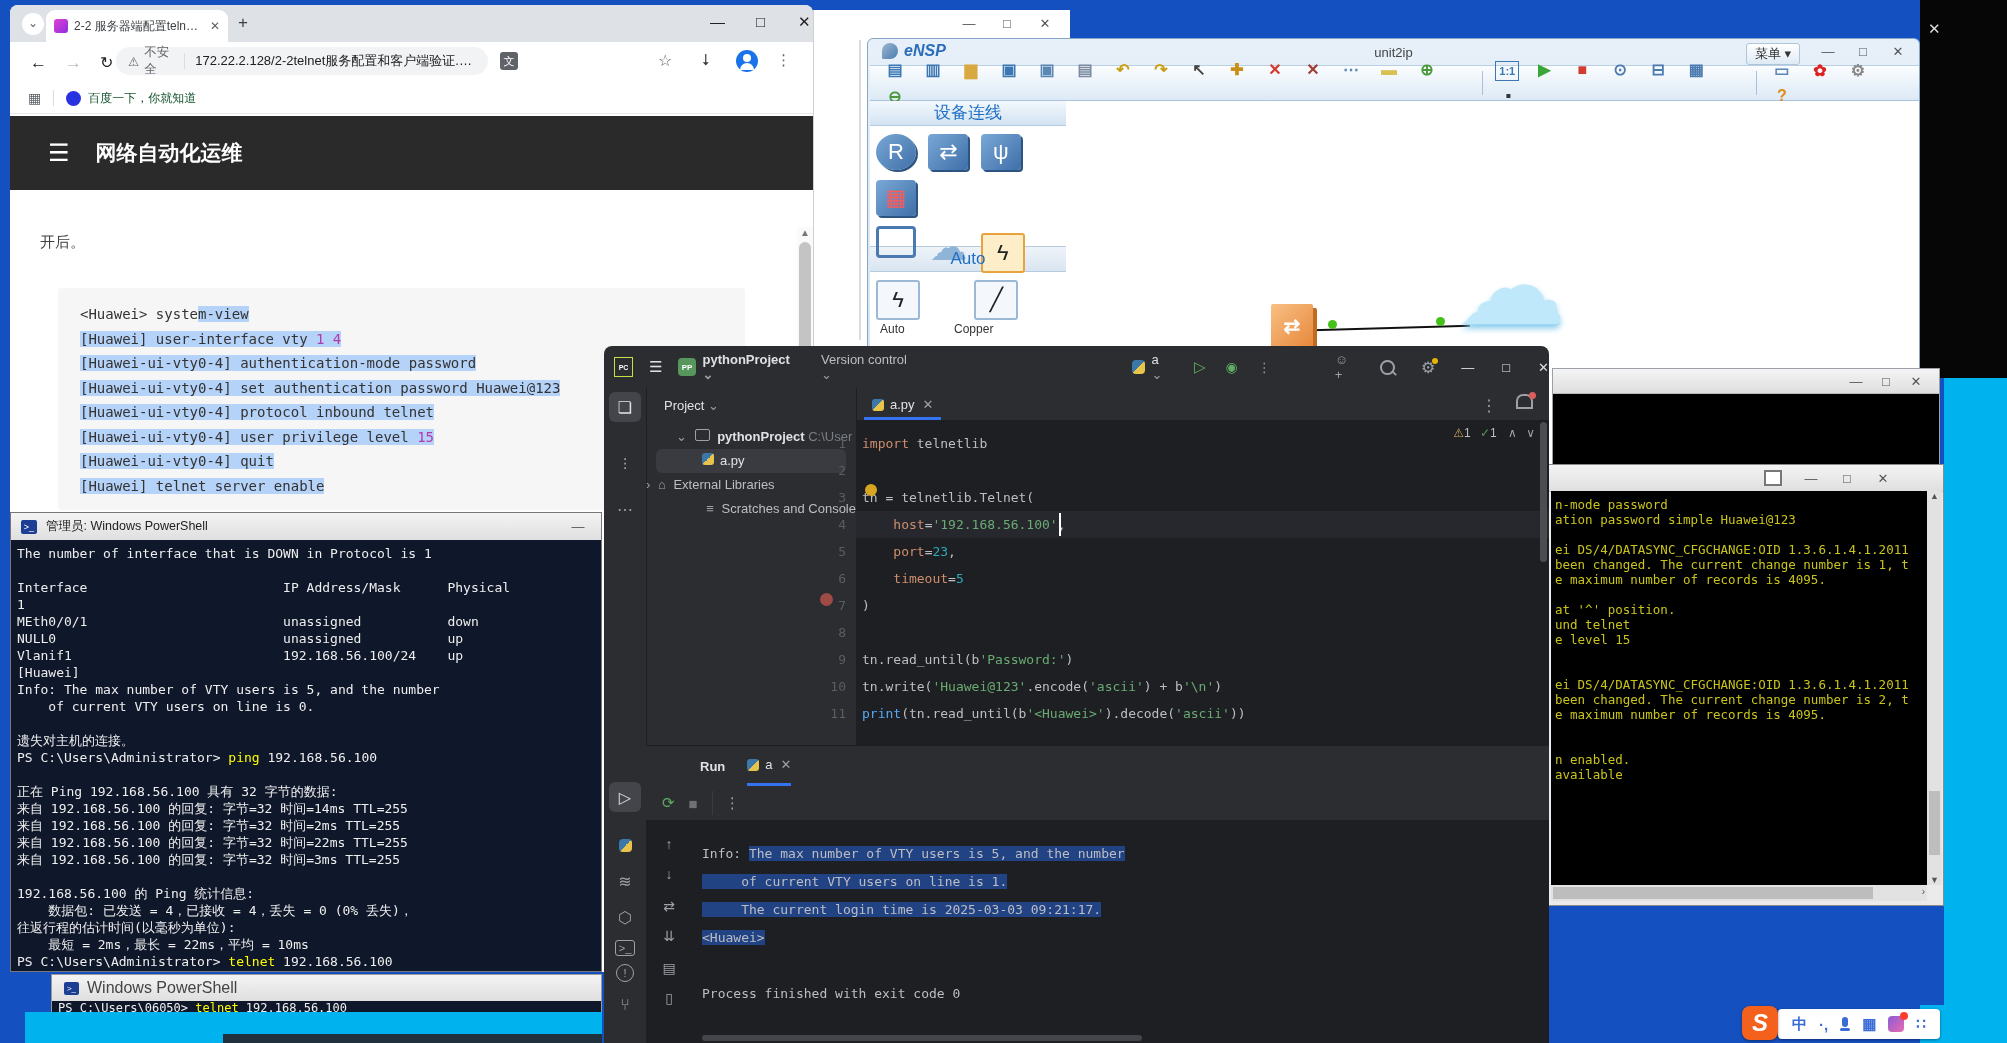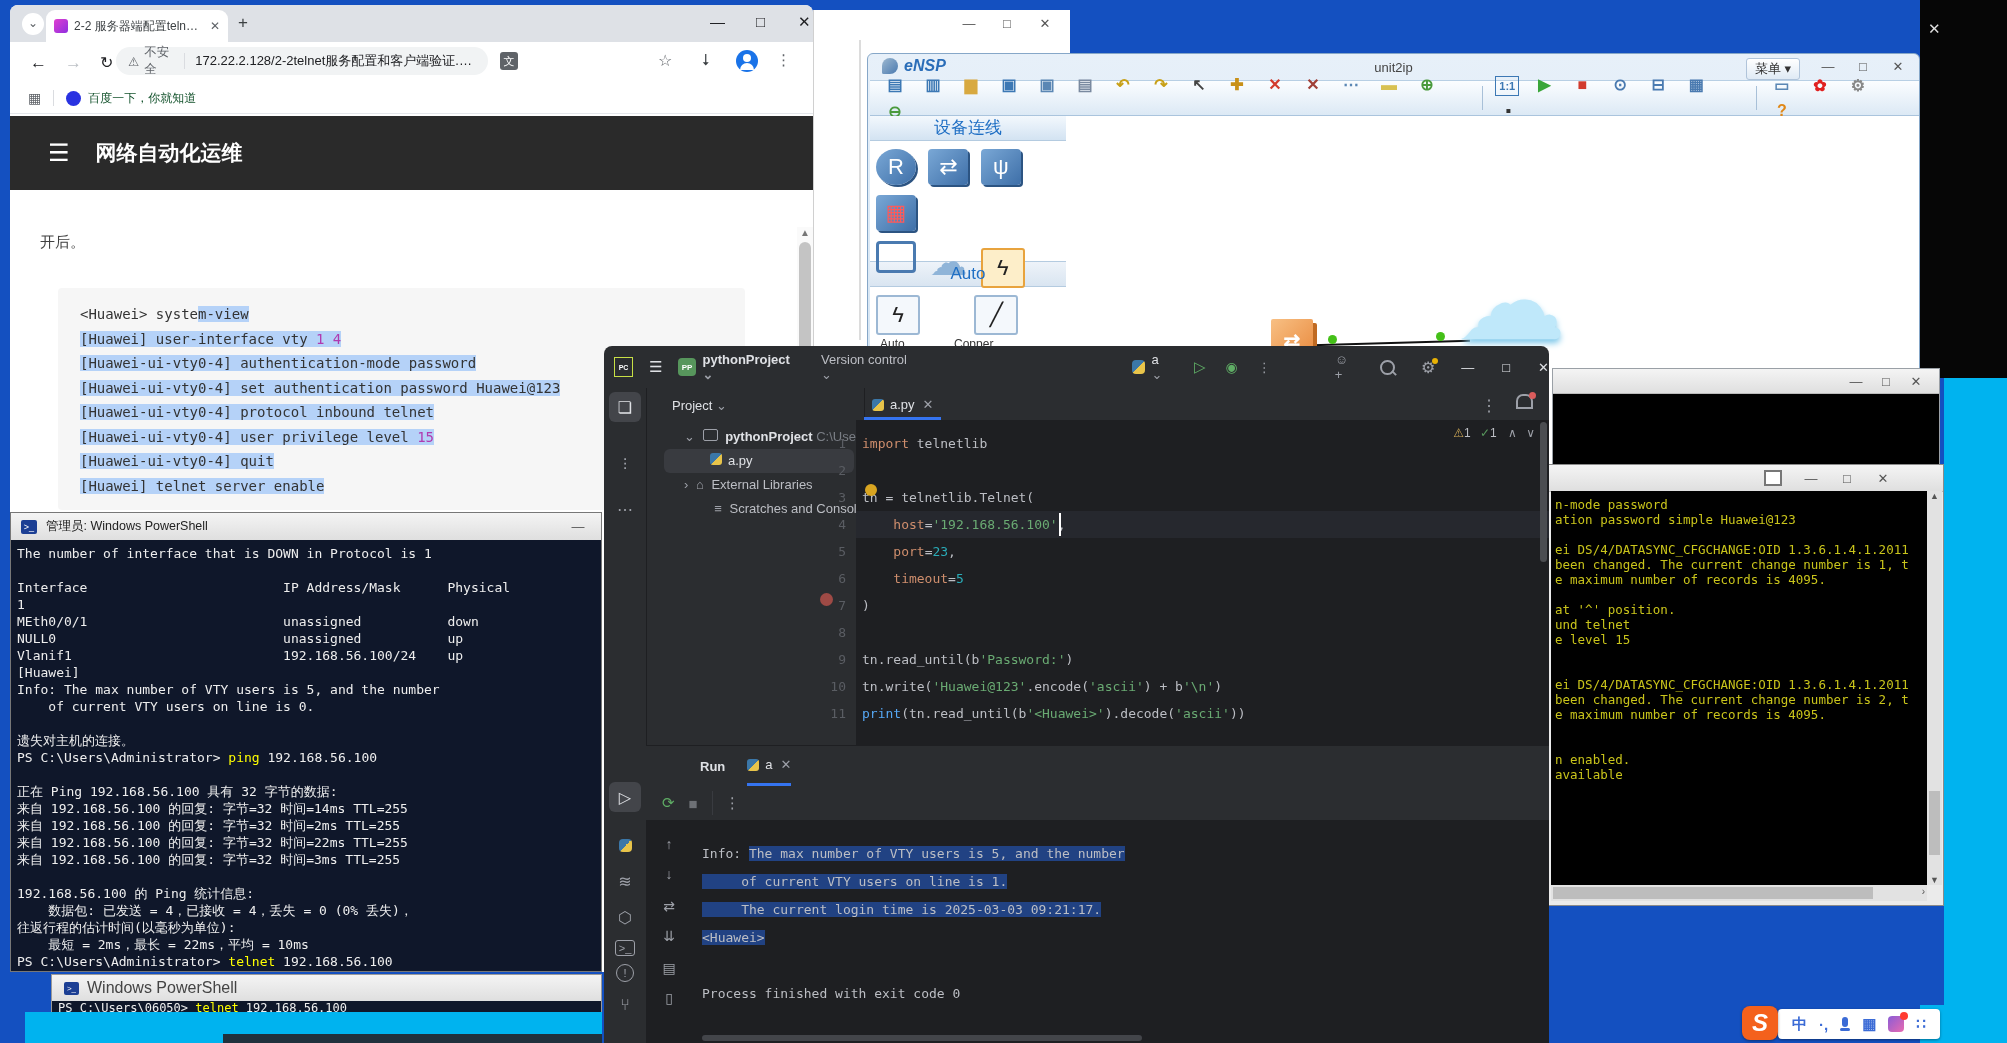--- a/index.html
+++ b/index.html
@@ -16,21 +16,21 @@
   .tab .title{font-size:12px;color:#3c4043;white-space:nowrap;overflow:hidden;text-overflow:ellipsis;flex:1;margin:0 6px;}
   .cbtn{color:#202124;font-size:15px;line-height:1;}
   .toolbar{position:absolute;left:0;top:37px;width:100%;height:41px;background:#fff;display:flex;align-items:center;}
   .pill{position:absolute;left:106px;top:5px;width:372px;height:28px;background:#f1f3f4;border-radius:14px;display:flex;align-items:center;padding:0 12px;box-sizing:border-box;font-size:12.5px;color:#5f6368;}
   .bookbar{position:absolute;left:0;top:78px;width:100%;height:30px;background:#fff;border-bottom:1px solid #e4e7eb;display:flex;align-items:center;}
   .pageheader{position:absolute;left:0;top:111px;width:100%;height:74px;background:#2a2a2a;color:#fff;display:flex;align-items:center;}
   .codeblock{position:absolute;left:48px;top:283px;width:687px;height:222px;background:#f6f6f6;border-radius:4px;padding:14px 0 0 22px;box-sizing:border-box;font-size:14px;line-height:24.5px;color:#333;}
   .codeblock .sel{background:#b5d2f8;}
   .codeblock .num{color:#b03ab0;}
   
-  .ensp{left:867px;top:38px;width:1053px;height:454px;background:linear-gradient(#e7f0f9,#cfe1f1);border:1px solid #86a7c8;border-radius:6px 6px 0 0;z-index:30;margin-top:15px;}
+  .ensp{left:867px;top:38px;width:1053px;height:454px;background:linear-gradient(#e7f0f9,#cfe1f1);border:1px solid #86a7c8;border-radius:6px 6px 0 0;z-index:30;}
   .ensp-tb{position:absolute;left:2px;top:26px;width:1049px;height:36px;background:linear-gradient(#fbfdff,#dcE9f5);border-top:1px solid #b8cfe4;border-bottom:1px solid #aac4dd;display:flex;align-items:center;padding-left:12px;box-sizing:border-box;}
   .tbi{display:inline-flex;width:26px;height:26px;margin-right:12px;align-items:center;justify-content:center;font-size:16px;font-weight:bold;}
   .vsep{width:1px;height:24px;background:#a8c0d8;margin-right:12px;}
   .panel{position:absolute;left:2px;top:62px;width:196px;height:390px;background:#e7eff7;border-right:1px solid #9cb8d4;}
   .phead{height:24px;background:linear-gradient(#f3f8fd,#d3e3f2);color:#1f6fc4;font-size:17px;text-align:center;line-height:24px;border-bottom:1px solid #b4cbe0;}
   .pbox{background:#fff;border-bottom:1px solid #b4cbe0;}
   .dev{display:inline-flex;width:40px;height:36px;margin:8px 2px 2px 6px;align-items:center;justify-content:center;font-size:22px;color:#fff;}
   .dev3d{background:linear-gradient(135deg,#7aa8d6,#3e6fa8);border-radius:4px;box-shadow:2px 2px 0 #2c5482;}
   .winctl{display:inline-block;width:30px;text-align:center;color:#555;font-size:13px;}
   
@@ -306,32 +306,32 @@
       <span class="sic" style="margin-top:18px;">
           <i style="width:13px;height:13px;background:linear-gradient(135deg,#3b77a8 50%,#e8c44a 50%);border-radius:4px;display:inline-block;"></i>
         </span>
       <span class="sic" style="margin-top:6px;">≋</span>
       <span class="sic" style="margin-top:6px;">⬡</span>
       <span class="sic" style="margin-top:8px;font-size:11px;border:1.5px solid #9da0a8;border-radius:3px;width:18px;height:14px;">&gt;_</span>
       <span class="sic" style="margin-top:8px;border:1.5px solid #9da0a8;border-radius:50%;width:16px;height:16px;font-size:11px;">!</span>
       <span class="sic" style="margin-top:8px;">⑂</span>
     </div>
 
-    <div class="abs" style="left:50px;top:42px;width:210px;height:357px;border-right:1px solid #1e1f22;font-size:13px;">
+    <div class="abs" style="left:42px;top:42px;width:210px;height:357px;border-right:1px solid #1e1f22;font-size:13px;">
       <div style="padding:10px 0 12px 18px;color:#dfe1e5;"><span>Project</span> <span style="color:#9da0a8;">⌄</span></div>
       <div style="padding-left:30px;height:24px;line-height:24px;color:#dfe1e5;white-space:nowrap;overflow:hidden;">
         <span style="color:#9da0a8;">⌄</span>
         <span style="display:inline-block;width:13px;height:10px;border:1.5px solid #9da0a8;border-radius:2px;margin:0 4px;"></span>
         <b>pythonProject</b>
         <span style="color:#7a7e85;">C:\User</span>
       </div>
       <div style="margin-left:10px;width:190px;height:24px;line-height:24px;background:#393b40;border-radius:6px;padding-left:46px;box-sizing:border-box;color:#dfe1e5;">
         <i style="width:12px;height:12px;background:linear-gradient(135deg,#3b77a8 50%,#e8c44a 50%);border-radius:3px;display:inline-block;margin-right:6px;"></i><span>a.py</span>
       </div>
-      <div style="padding-left:30px;height:24px;line-height:24px;color:#bcbec4;">
+      <div style="height:24px;line-height:24px;color:#bcbec4;">
         <span style="color:#9da0a8;">›</span>
         <span style="color:#9da0a8;margin:0 4px;">⌂</span>
         <span>External Libraries</span>
       </div>
       <div style="padding-left:44px;height:24px;line-height:24px;color:#bcbec4;white-space:nowrap;overflow:hidden;text-align:right;">
         <span style="color:#9da0a8;margin-right:4px;">≡</span>
         <span>Scratches and Console</span>
       </div>
     </div>
 

